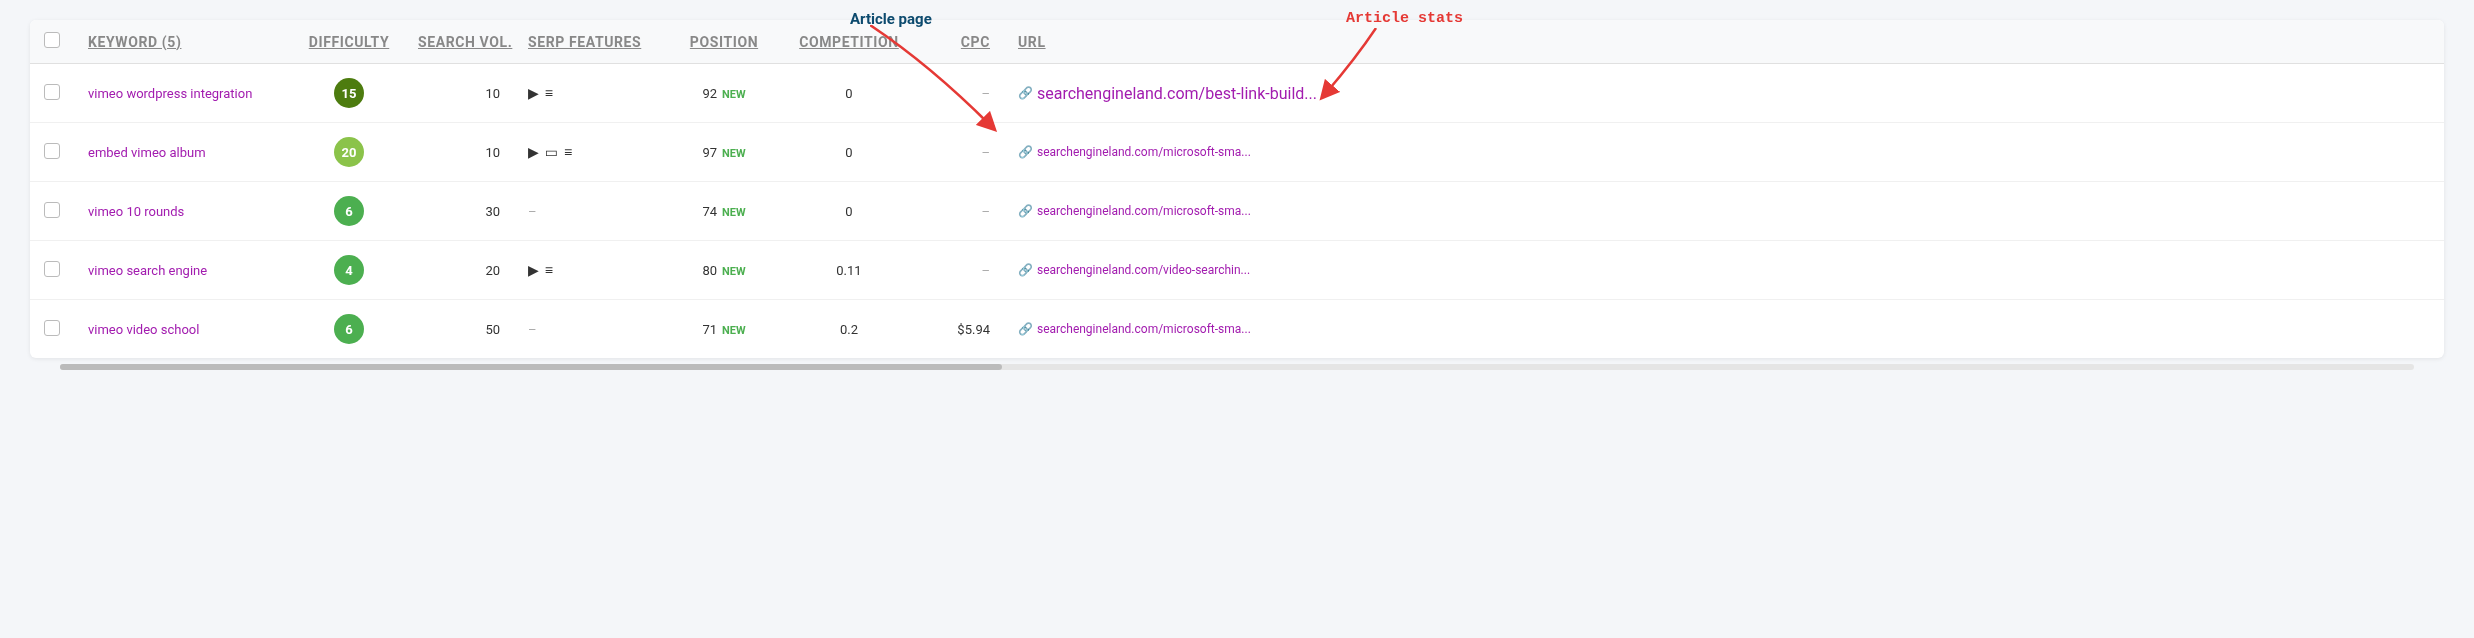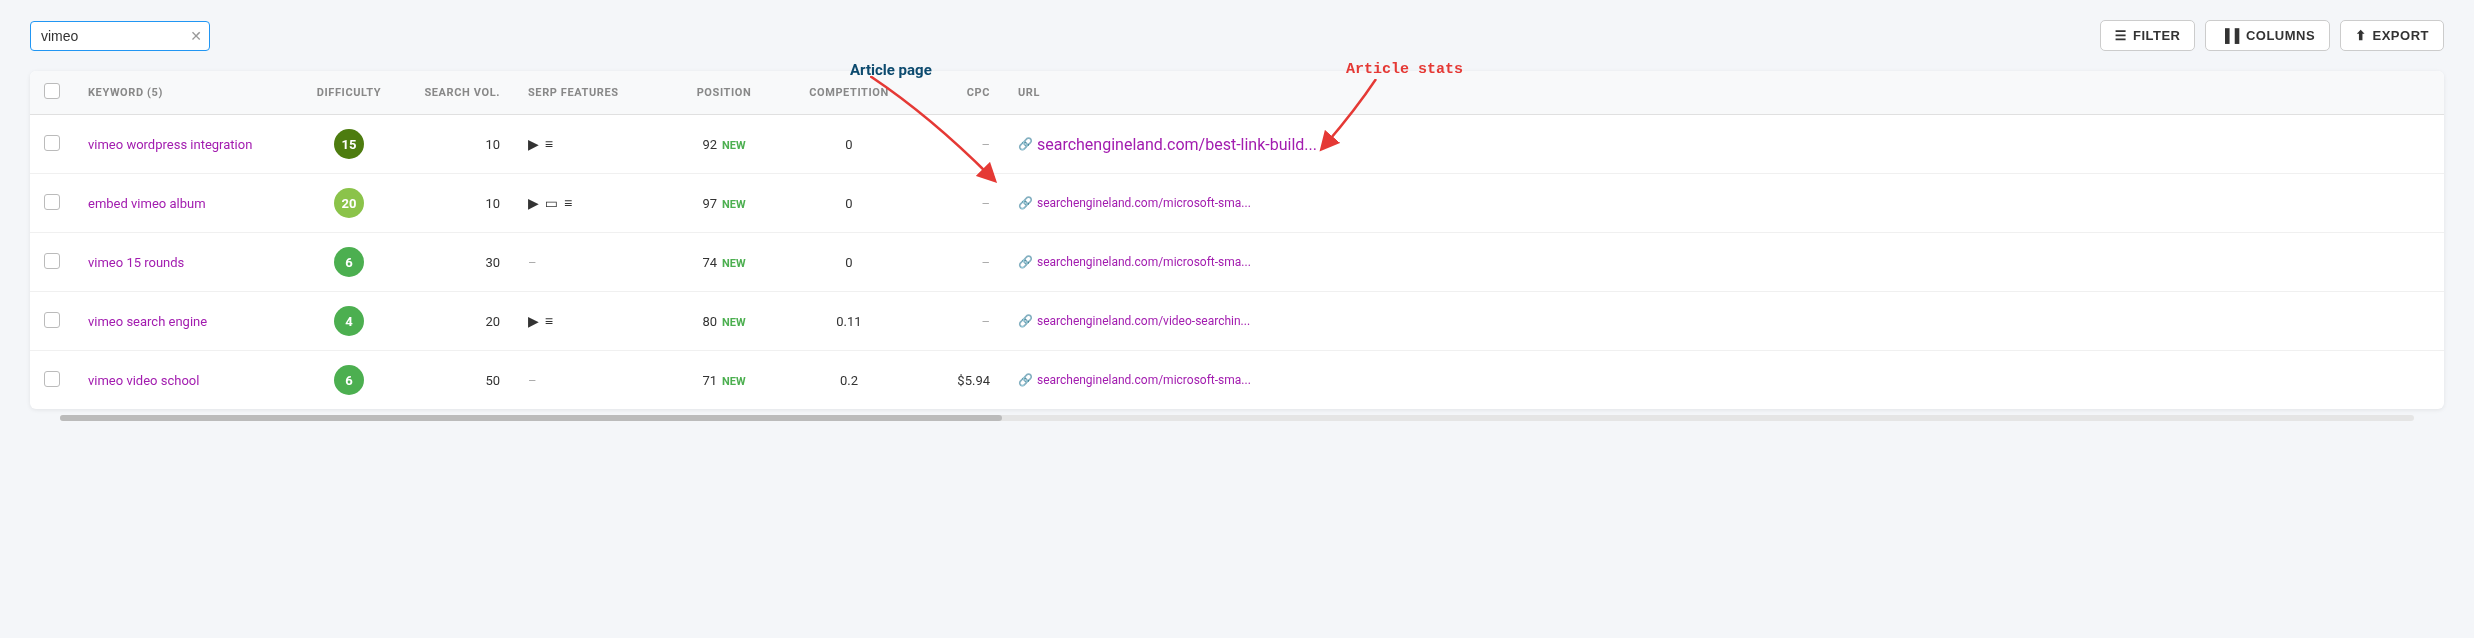--- a/index.html
+++ b/index.html
@@ -79,26 +79,27 @@
     }
 
     thead tr {
       background: #f8f9fa;
       border-bottom: 1px solid #e0e0e0;
     }
 
     thead th {
       padding: 12px 14px;
       text-align: left;
-      font-size: 11px;
+      font-size: 14px;
       font-weight: 700;
       color: #888;
       letter-spacing: 0.6px;
       text-transform: uppercase;
       white-space: nowrap;
+      text-decoration: underline;
     }
 
     thead th:first-child {
       width: 44px;
       text-align: center;
     }
 
     tbody tr {
       border-bottom: 1px solid #f0f0f0;
     }
@@ -207,41 +208,20 @@
     
     .page-wrapper {
       position: relative;
     }
   </style>
 </head>
 <body>
 
 <div class="page-wrapper">
 
-  <div class="top-bar">
-    <div class="search-wrapper">
-      <input class="search-input" type="text" value="vimeo" style="">
-      <span class="clear-icon">✕</span>
-    </div>
-
-    <div class="toolbar-buttons">
-      <button class="toolbar-btn">
-        <span>☰</span>
-        <span>FILTER</span>
-      </button>
-      <button class="toolbar-btn">
-        <span>▐▐</span>
-        <span>COLUMNS</span>
-      </button>
-      <button class="toolbar-btn">
-        <span>⬆</span>
-        <span>EXPORT</span>
-      </button>
-    </div>
-  </div>
 
   <div style="position:relative; height:0; overflow:visible; z-index:10;">
 
     <div style="position:absolute; top:-10px; left: 820px; pointer-events:none;">
       <span style="color:#0c4a6e; font-weight:700; font-size:15px; white-space:nowrap;">Article page</span>
       <svg width="160" height="120" style="position:absolute; top:15px; left:20px;">
         <defs>
           <marker id="arrowhead1" markerWidth="8" markerHeight="8" refX="4" refY="4" orient="auto">
             <path d="M0,0 L0,8 L8,4 z" fill="#e53935"></path>
           </marker>
@@ -320,21 +300,21 @@
             <td class="dash-cell" style="text-align: right;">–</td>
             <td>
               <div class="url-cell">
                 <span class="url-icon">🔗</span>
                 <a href="#" class="keyword-link" style="font-size: 12px;">searchengineland.com/microsoft-sma...</a>
               </div>
             </td>
           </tr>
           <tr>
             <td style="text-align: center;"><span class="checkbox-custom"></span></td>
-            <td><a href="#" class="keyword-link">vimeo 15 rounds</a></td>
+            <td><a href="#" class="keyword-link">vimeo 10 rounds</a></td>
             <td style="text-align: center;"><span class="difficulty-badge" style="background: rgb(76, 175, 80);">6</span></td>
             <td style="text-align: right;">30</td>
             <td class="dash-cell">–</td>
             <td style="text-align: center;"><span>74</span><span class="new-badge">NEW</span></td>
             <td style="text-align: center;">0</td>
             <td class="dash-cell" style="text-align: right;">–</td>
             <td>
               <div class="url-cell">
                 <span class="url-icon">🔗</span>
                 <a href="#" class="keyword-link" style="font-size: 12px;">searchengineland.com/microsoft-sma...</a>

